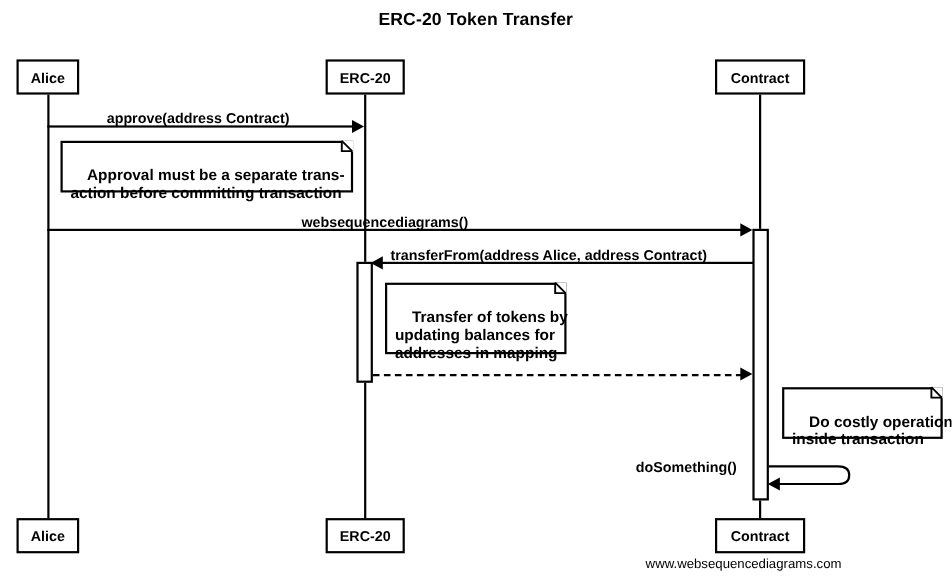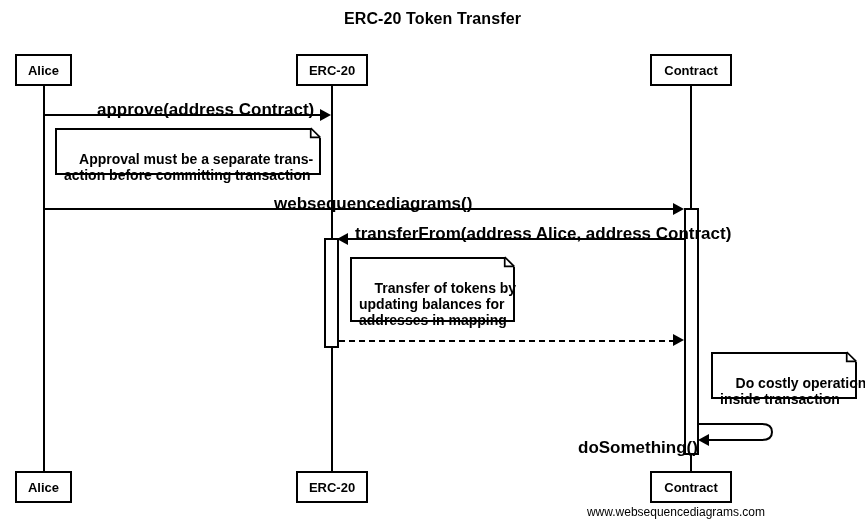--- a/index.html
+++ b/index.html
@@ -75,21 +75,21 @@
     border-bottom: 6px solid transparent;
   }
   .arrow-head.right {
     border-left: 11px solid #000000;
   }
   .arrow-head.left {
     border-right: 11px solid #000000;
   }
   .msg-label {
     position: absolute;
-    font-size: 17px;
+    font-size: 13px;
     font-weight: bold;
     white-space: nowrap;
     text-align: right;
   }
   .note {
     position: absolute;
     background: #ffffff;
     border: 2px solid #000000;
     box-sizing: border-box;
     padding: 5px 8px 5px 7px;
@@ -175,21 +175,21 @@
   <div class="note" style="left:711px; top:352px; width:146px; height:47px;">
     <span>Do costly operation
 inside transaction</span>
     <svg class="fold-diag" width="14" height="14" viewBox="0 0 14 14" style="right:-2px; top:-2px;">
       <polygon points="2,0 14,12 14,0" fill="#ffffff"></polygon>
       <polyline points="2,0 2,11 13,11" fill="none" stroke="#000000" stroke-width="2"></polyline>
       <line x1="2" y1="0" x2="13" y2="11" stroke="#000000" stroke-width="2"></line>
     </svg>
   </div>
 
-  <div class="msg-label" style="left:578px; top:438px;">doSomething()</div>
+  <div class="msg-label" style="left:578px; top:417px;">doSomething()</div>
   <svg style="position:absolute; left:694px; top:416px; width:90px; height:36px; overflow:visible;">
     <path d="M 5 8 L 68 8 Q 78 8 78 16 Q 78 24 68 24 L 14 24" fill="none" stroke="#000000" stroke-width="2"></path>
   </svg>
   <div class="arrow-head left" style="left:698px; top:434px;"></div>
 
   <div class="participant-box" style="left:15px; top:471px; width:57px;">
     <span>Alice</span>
   </div>
   <div class="participant-box" style="left:296px; top:471px; width:72px;">
     <span>ERC-20</span>

